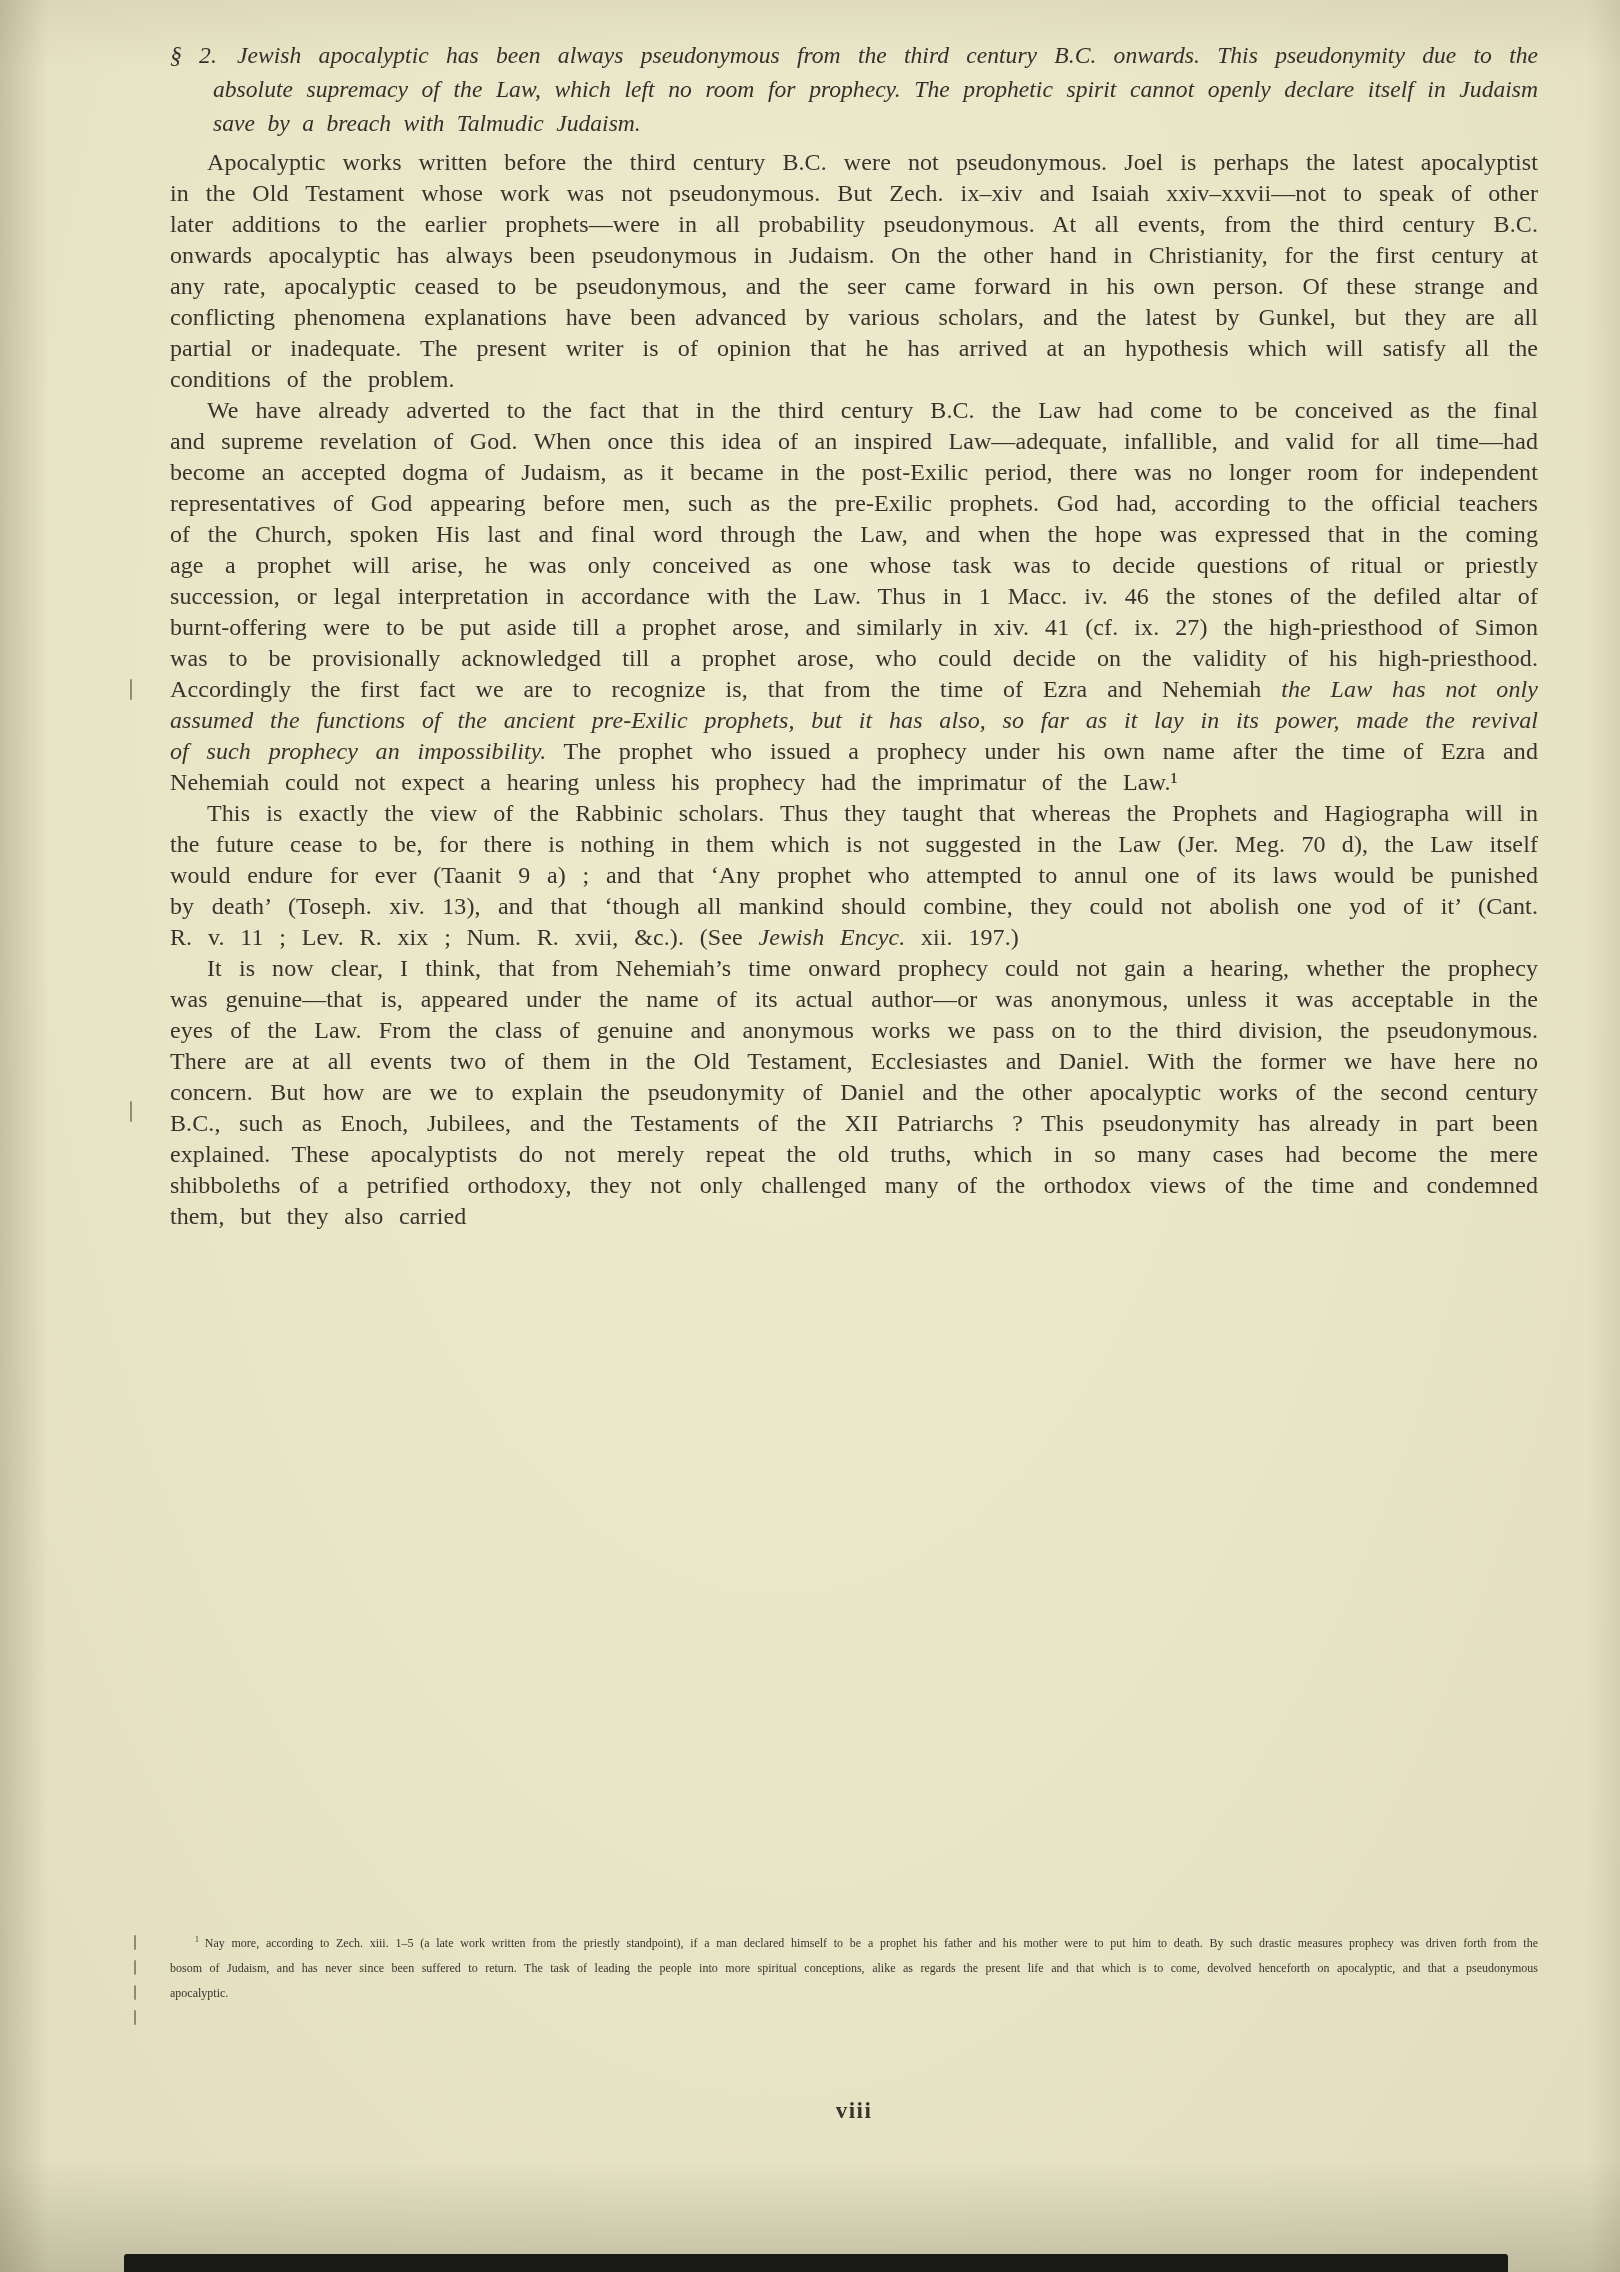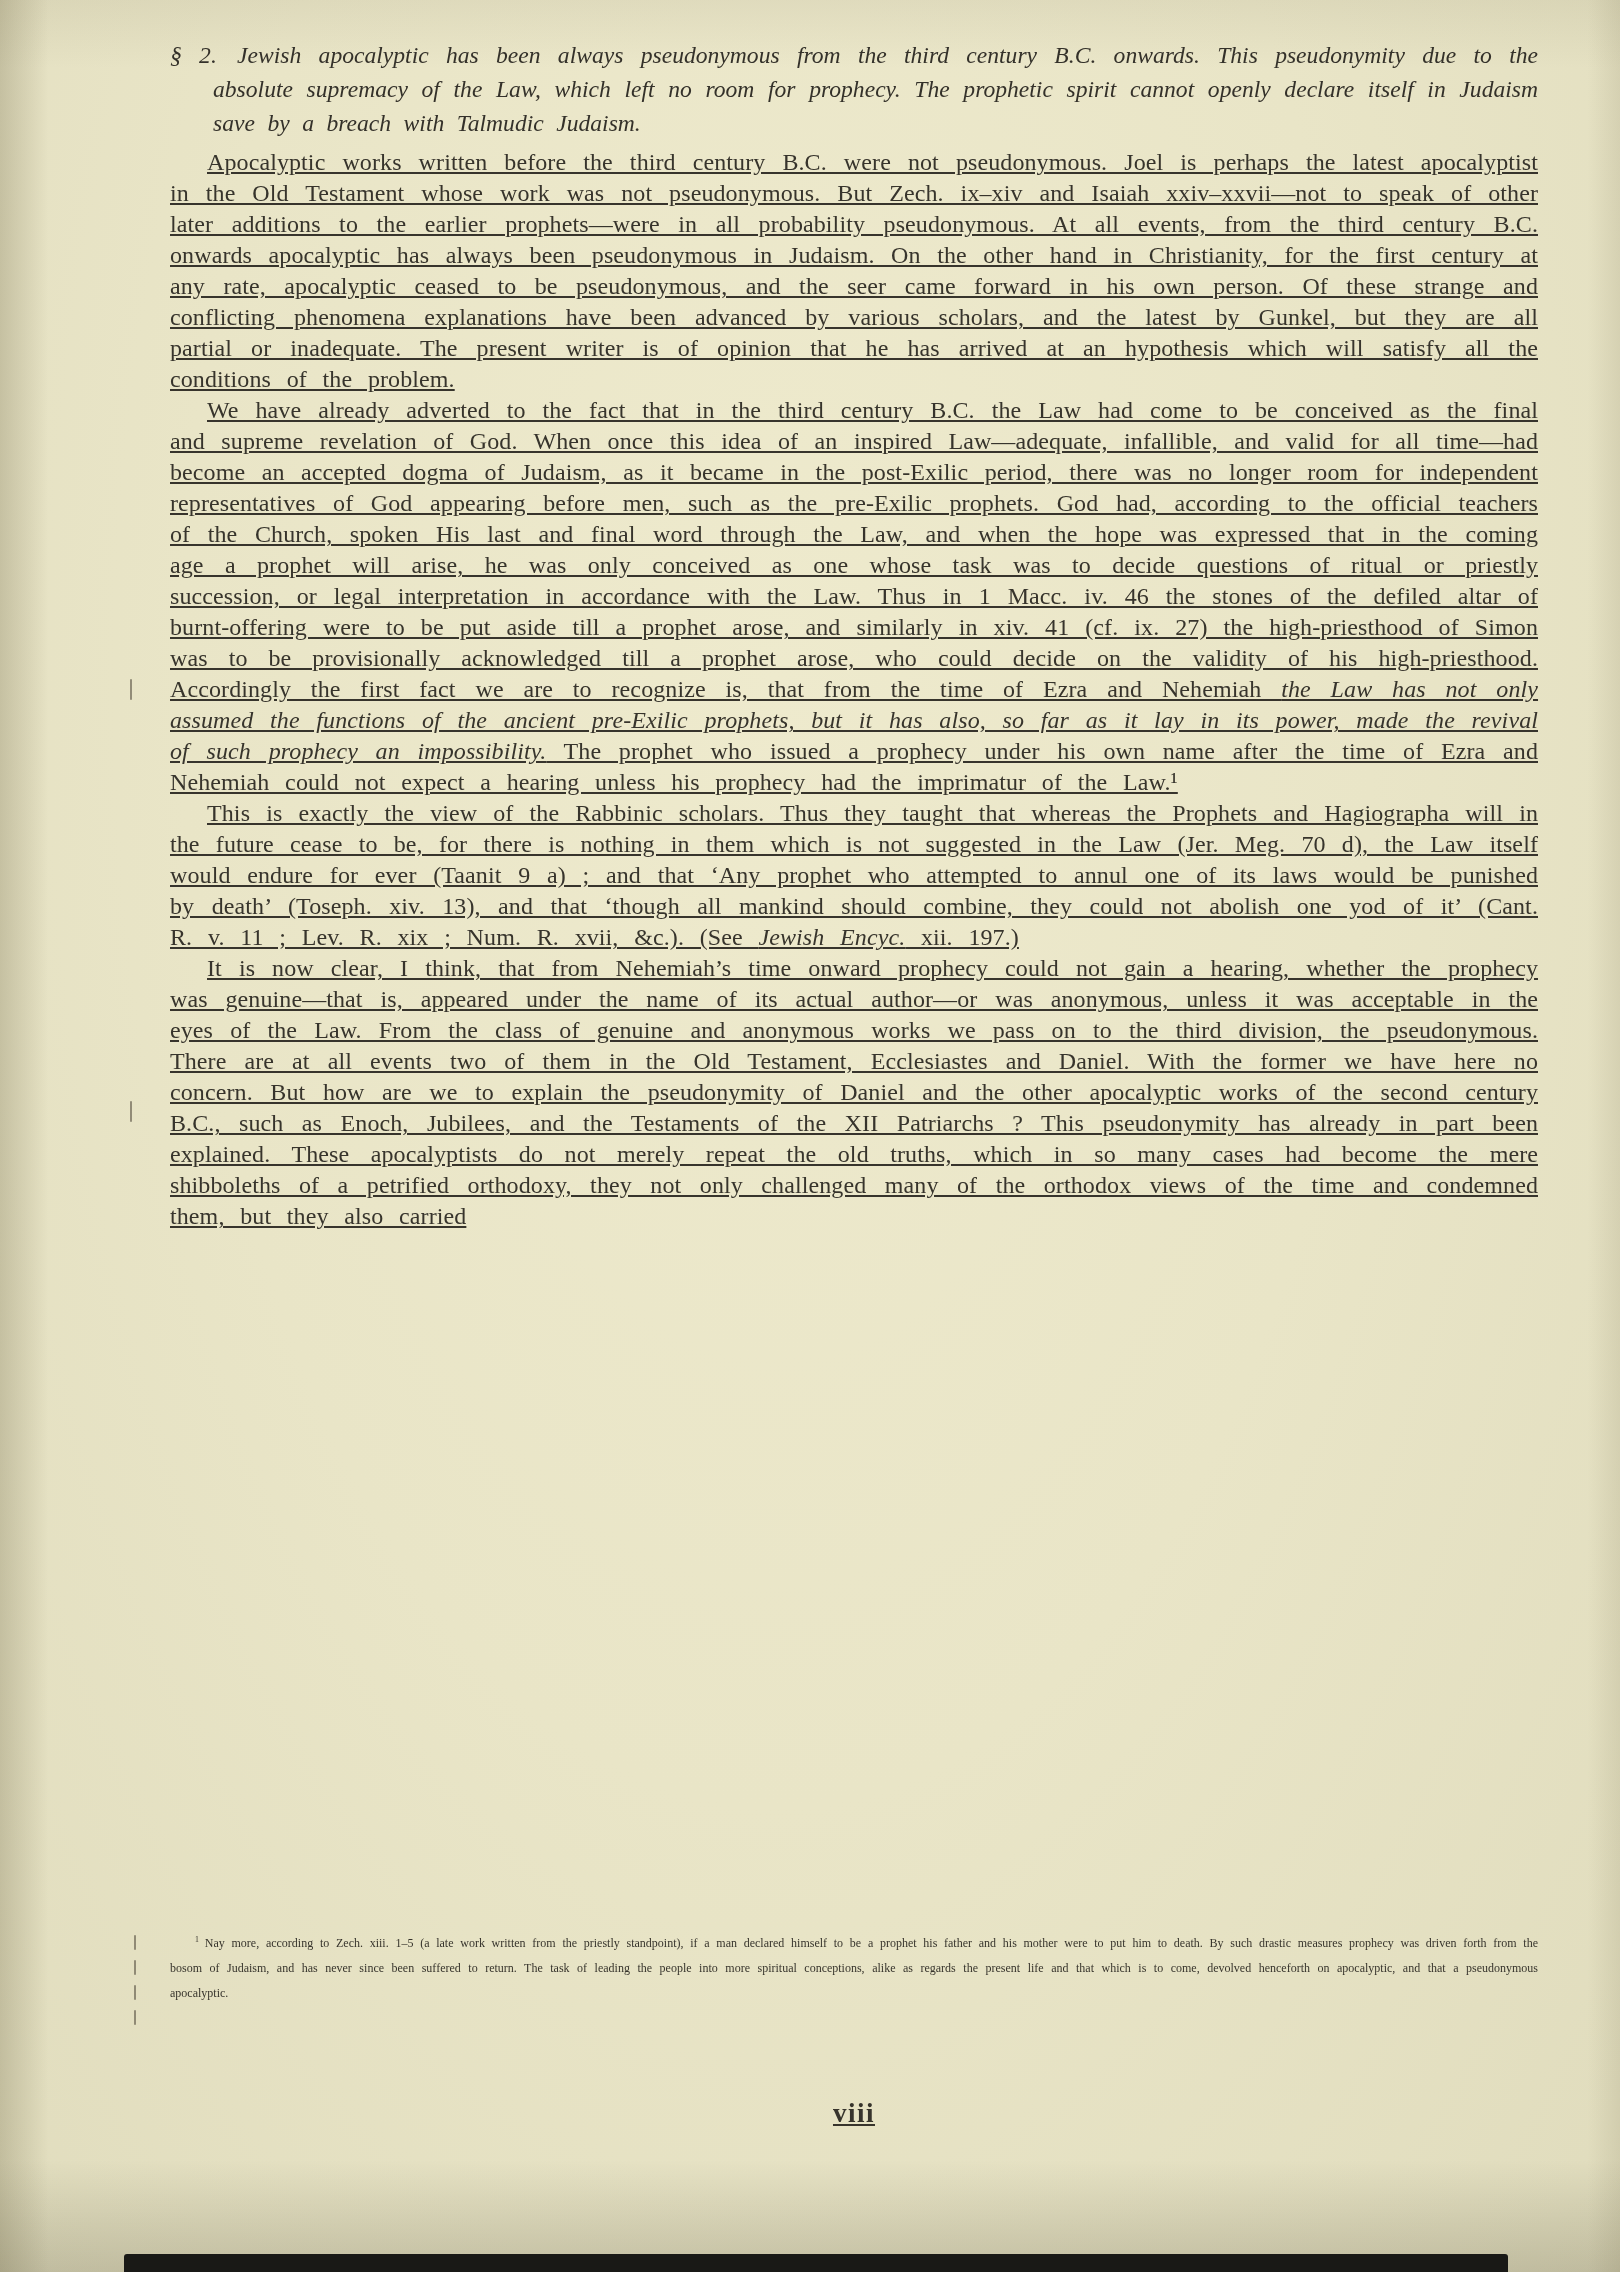--- a/index.html
+++ b/index.html
@@ -61,21 +61,20 @@
   .summary-marker { margin-right: 3px; }
 
   .para {
     margin: 0;
     font-size: 24px;
     line-height: 31px;
     text-align: justify;
     text-indent: 37px;
     word-spacing: 9.6px;
     letter-spacing: 0.1px;
-    text-decoration: underline;
   }
   .para em { font-style: italic; }
 
   .footnote-area {
     position: absolute;
     left: 170px;
     top: 1927px;
     width: 1368px;
   }
   .footnote {
@@ -91,24 +90,23 @@
     font-size: 65%;
     margin-right: 5.9px;
   }
 
   .page-number {
     position: absolute;
     left: 170px;
     width: 1368px;
     top: 2098px;
     text-align: center;
-    font-size: 27px;
+    font-size: 23px;
     font-weight: bold;
     letter-spacing: 1.5px;
-    text-decoration: underline;
   }
 
   .watermark {
     position: absolute;
     left: 0;
     width: 100%;
     top: 2168px;
     text-align: center;
     font-family: "DejaVu Sans", "Liberation Sans", sans-serif;
     font-style: italic;

